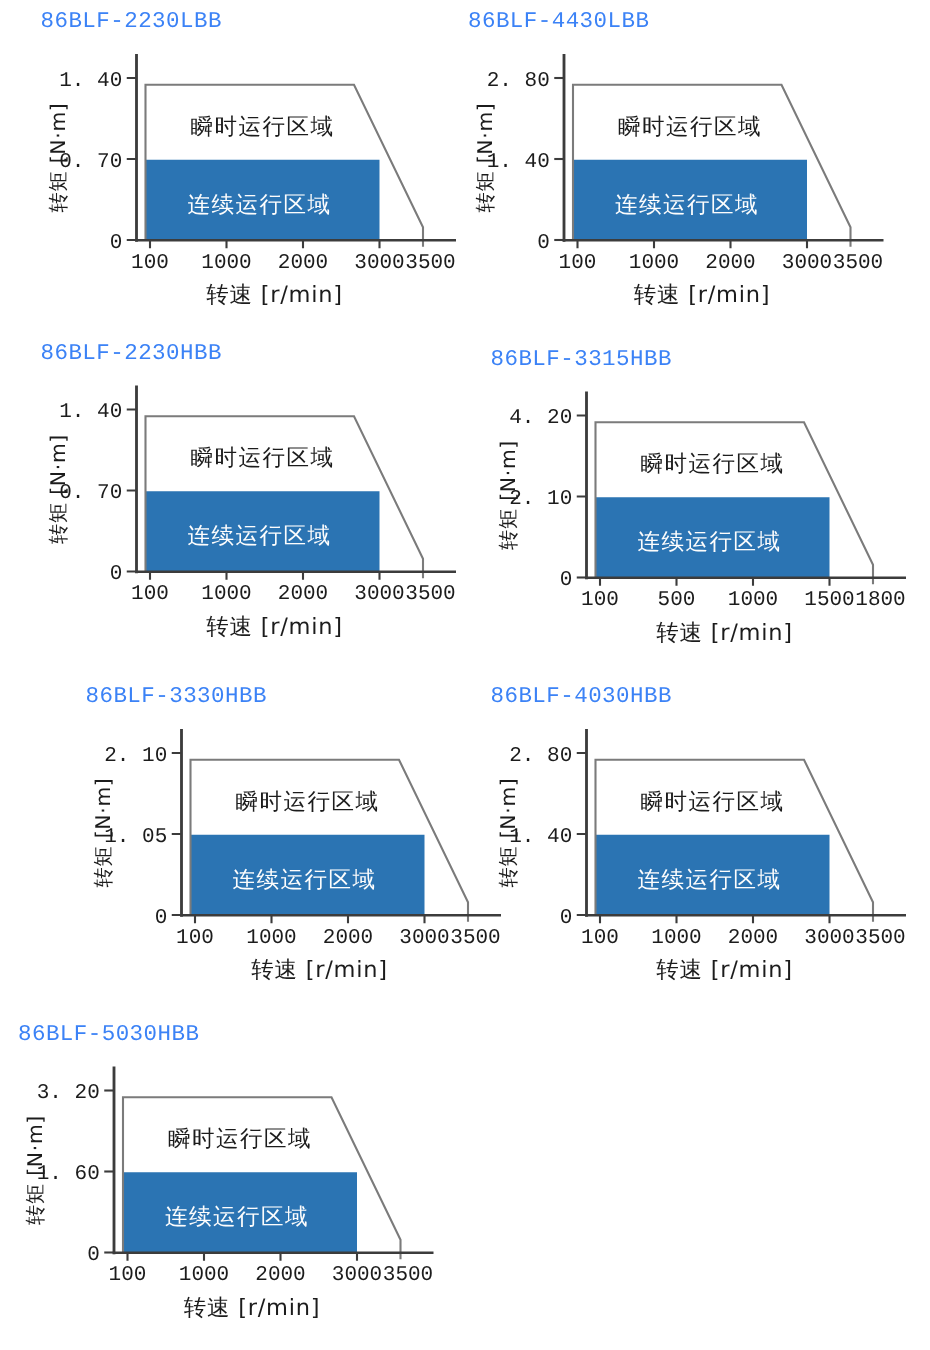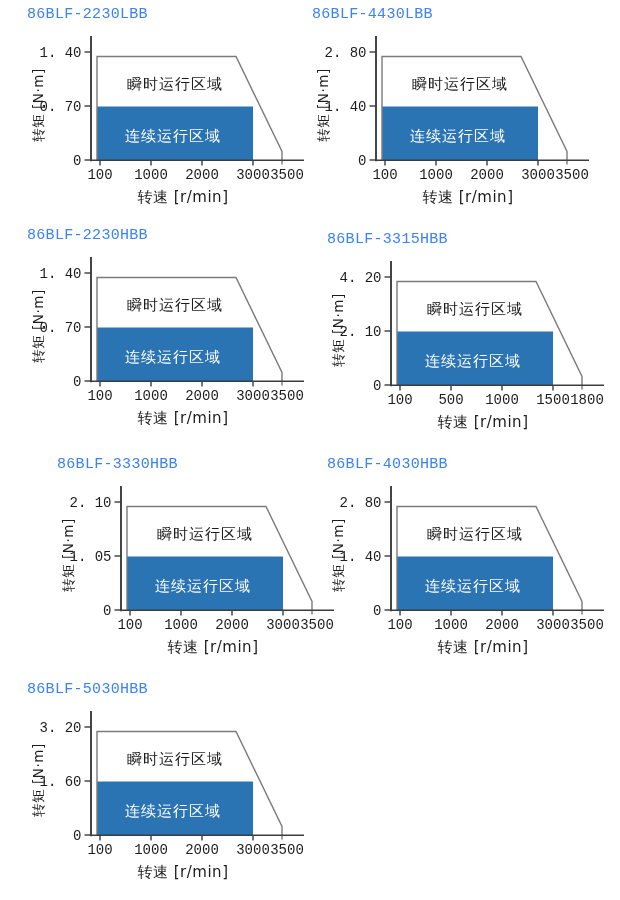--- a/index.html
+++ b/index.html
@@ -201,21 +201,21 @@
     <text class="num" x="177" y="178.5" text-anchor="middle">2000</text>
     <text class="num" x="228" y="178.5" text-anchor="middle">3000</text>
     <text class="num" x="262" y="178.5" text-anchor="middle">3500</text>
     <text class="cjk region-label" x="150" y="89" text-anchor="middle">瞬时运行区域</text>
     <text class="cjk region-label cont" x="148" y="141" text-anchor="middle">连续运行区域</text>
     <text class="cjk axis-caption" x="158" y="201.5" text-anchor="middle">转速 [r/min]</text>
     <text class="cjk ylab" transform="rotate(-90 13 105)" x="13" y="110" text-anchor="middle">转矩 [N·m]</text>
   </svg>
 </div>
 
-<div class="chart" style="left:25px;top:675px;">
+<div class="chart" style="left:10px;top:675px;">
   <div class="chart-title">86BLF-5030HBB</div>
   <svg class="plot" viewBox="0 0 300 225">
     <rect class="cont-fill" x="72" y="106.5" width="156" height="53.7"></rect>
     <path class="outline" d="M72 160 L72 56.5 L211 56.5 L257 151.5 L257 164.5"></path>
     <line class="axis yax" x1="66" y1="36" x2="66" y2="161.2"></line>
     <line class="axis xax" x1="65.2" y1="160.2" x2="279" y2="160.2"></line>
     <line class="tickline" x1="59.5" y1="52" x2="66" y2="52"></line>
     <line class="tickline" x1="59.5" y1="106" x2="66" y2="106"></line>
     <line class="tickline" x1="59.5" y1="160" x2="66" y2="160"></line>
     <line class="tickline" x1="75" y1="160" x2="75" y2="165.5"></line>

